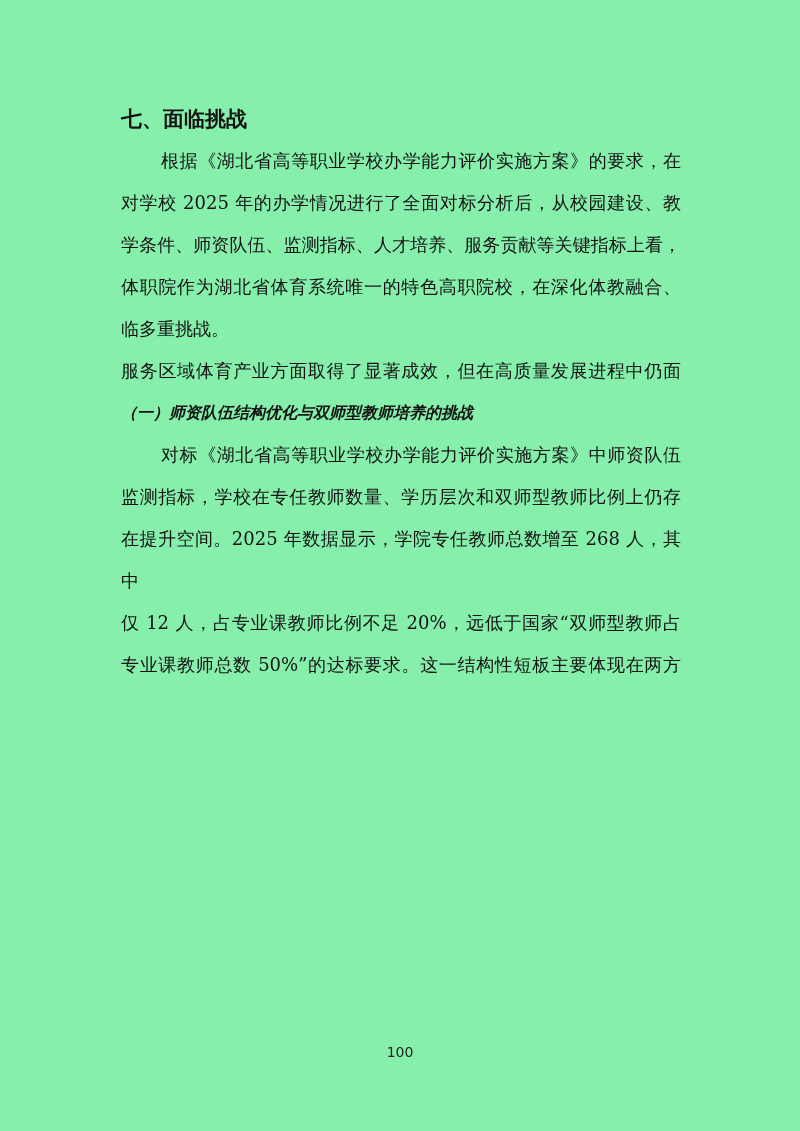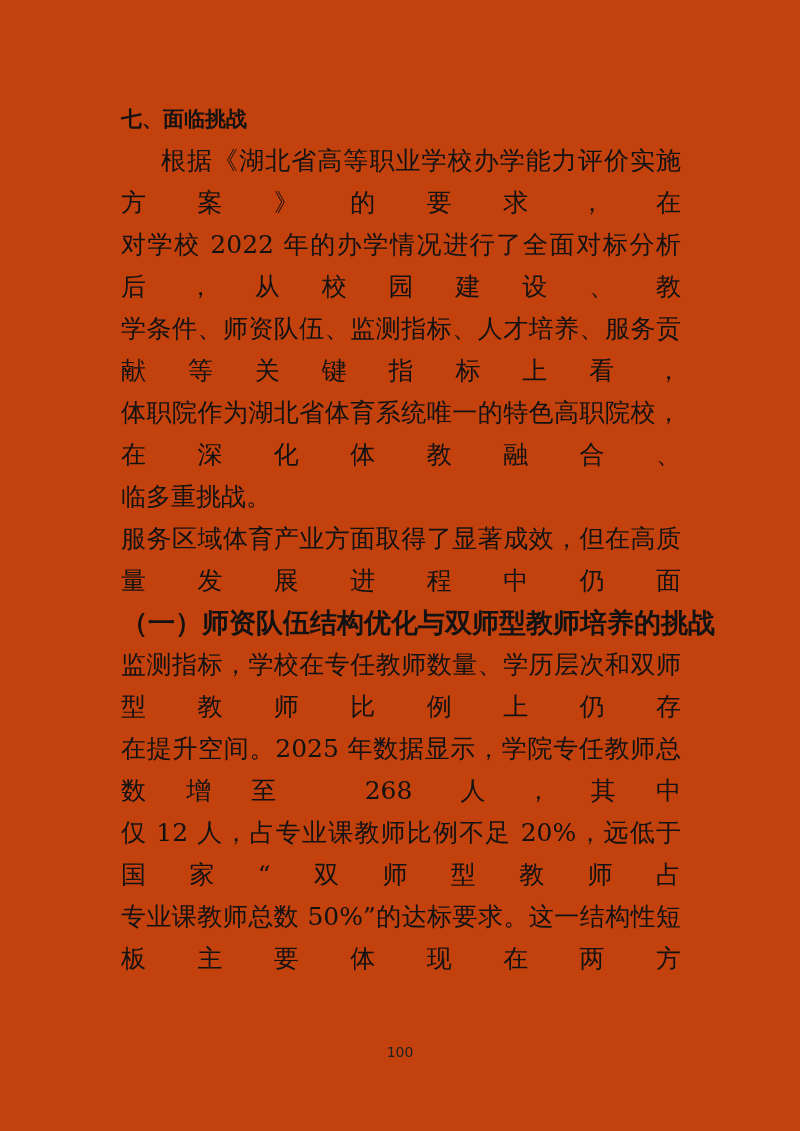--- a/index.html
+++ b/index.html
@@ -4,51 +4,52 @@
 <style>
   html, body {
     margin: 0;
     padding: 0;
     background: #ffffff;
   }
   .page {
     position: relative;
     width: 800px;
     height: 1131px;
-    background: #c2410c;
+    background: #86efac;
     color: #121212;
     font-family: "DejaVu Serif", "Liberation Serif", serif;
     overflow: hidden;
   }
   .content {
     position: absolute;
     left: 121px;
     top: 98px;
     width: 560px;
   }
   .heading-1 {
     font-size: 21px;
     font-weight: 700;
     line-height: 42px;
     text-align: left;
     white-space: nowrap;
   }
   .heading-2 {
-    font-size: 27px;
+    font-size: 16px;
     font-weight: 700;
     line-height: 42px;
-    text-align: right;
+    text-align: left;
     white-space: nowrap;
+    font-style: italic;
   }
   .para {
     margin: 0;
     padding: 0;
   }
   .line {
-    font-size: 25px;
+    font-size: 18px;
     line-height: 42px;
     text-align: justify;
     text-align-last: justify;
     text-justify: inter-character;
   }
   .line.first {
     text-indent: 40px;
   }
   .line.para-end {
     text-align: left;
@@ -68,30 +69,31 @@
 </head>
 <body>
 
 <div class="page">
   <div class="content">
 
     <div class="heading-1">七、面临挑战</div>
 
     <div class="para">
         <div class="line first">根据《湖北省高等职业学校办学能力评价实施方案》的要求，在</div>
-        <div class="line">对学校 2022 年的办学情况进行了全面对标分析后，从校园建设、教</div>
+        <div class="line">对学校 2025 年的办学情况进行了全面对标分析后，从校园建设、教</div>
         <div class="line">学条件、师资队伍、监测指标、人才培养、服务贡献等关键指标上看，</div>
         <div class="line">体职院作为湖北省体育系统唯一的特色高职院校，在深化体教融合、</div>
         <div class="line para-end">临多重挑战。</div>
         <div class="line">服务区域体育产业方面取得了显著成效，但在高质量发展进程中仍面</div>
       </div>
 
     <div class="heading-2">（一）师资队伍结构优化与双师型教师培养的挑战</div>
 
     <div class="para">
+        <div class="line first">对标《湖北省高等职业学校办学能力评价实施方案》中师资队伍</div>
         <div class="line">监测指标，学校在专任教师数量、学历层次和双师型教师比例上仍存</div>
         <div class="line">在提升空间。2025 年数据显示，学院专任教师总数增至 268 人，其中</div>
         <div class="line">仅 12 人，占专业课教师比例不足 20%，远低于国家“双师型教师占</div>
         <div class="line">专业课教师总数 50%”的达标要求。这一结构性短板主要体现在两方</div>
       </div>
 
   </div>
 
   <div class="pagenum">100</div>
 </div>

